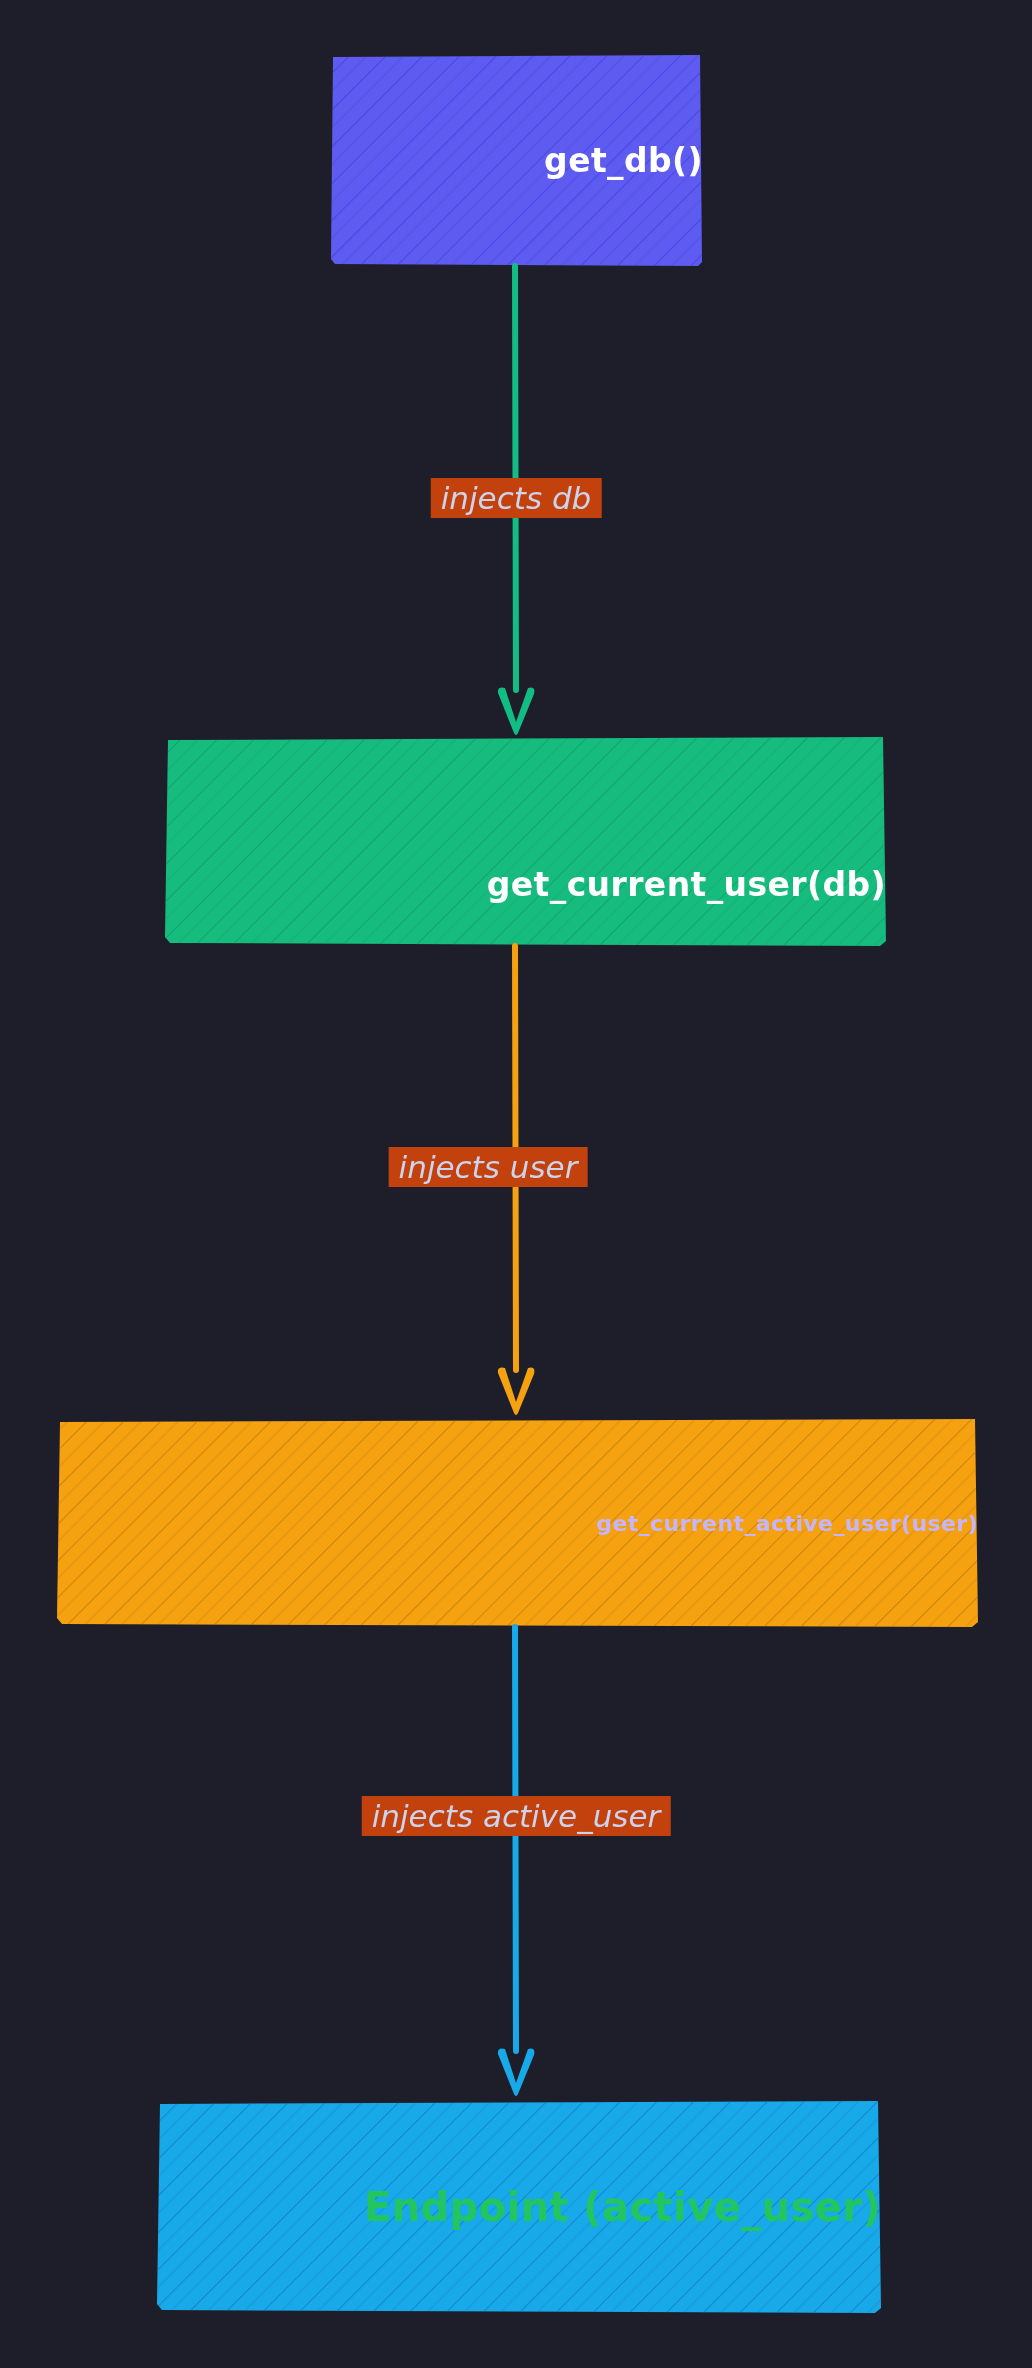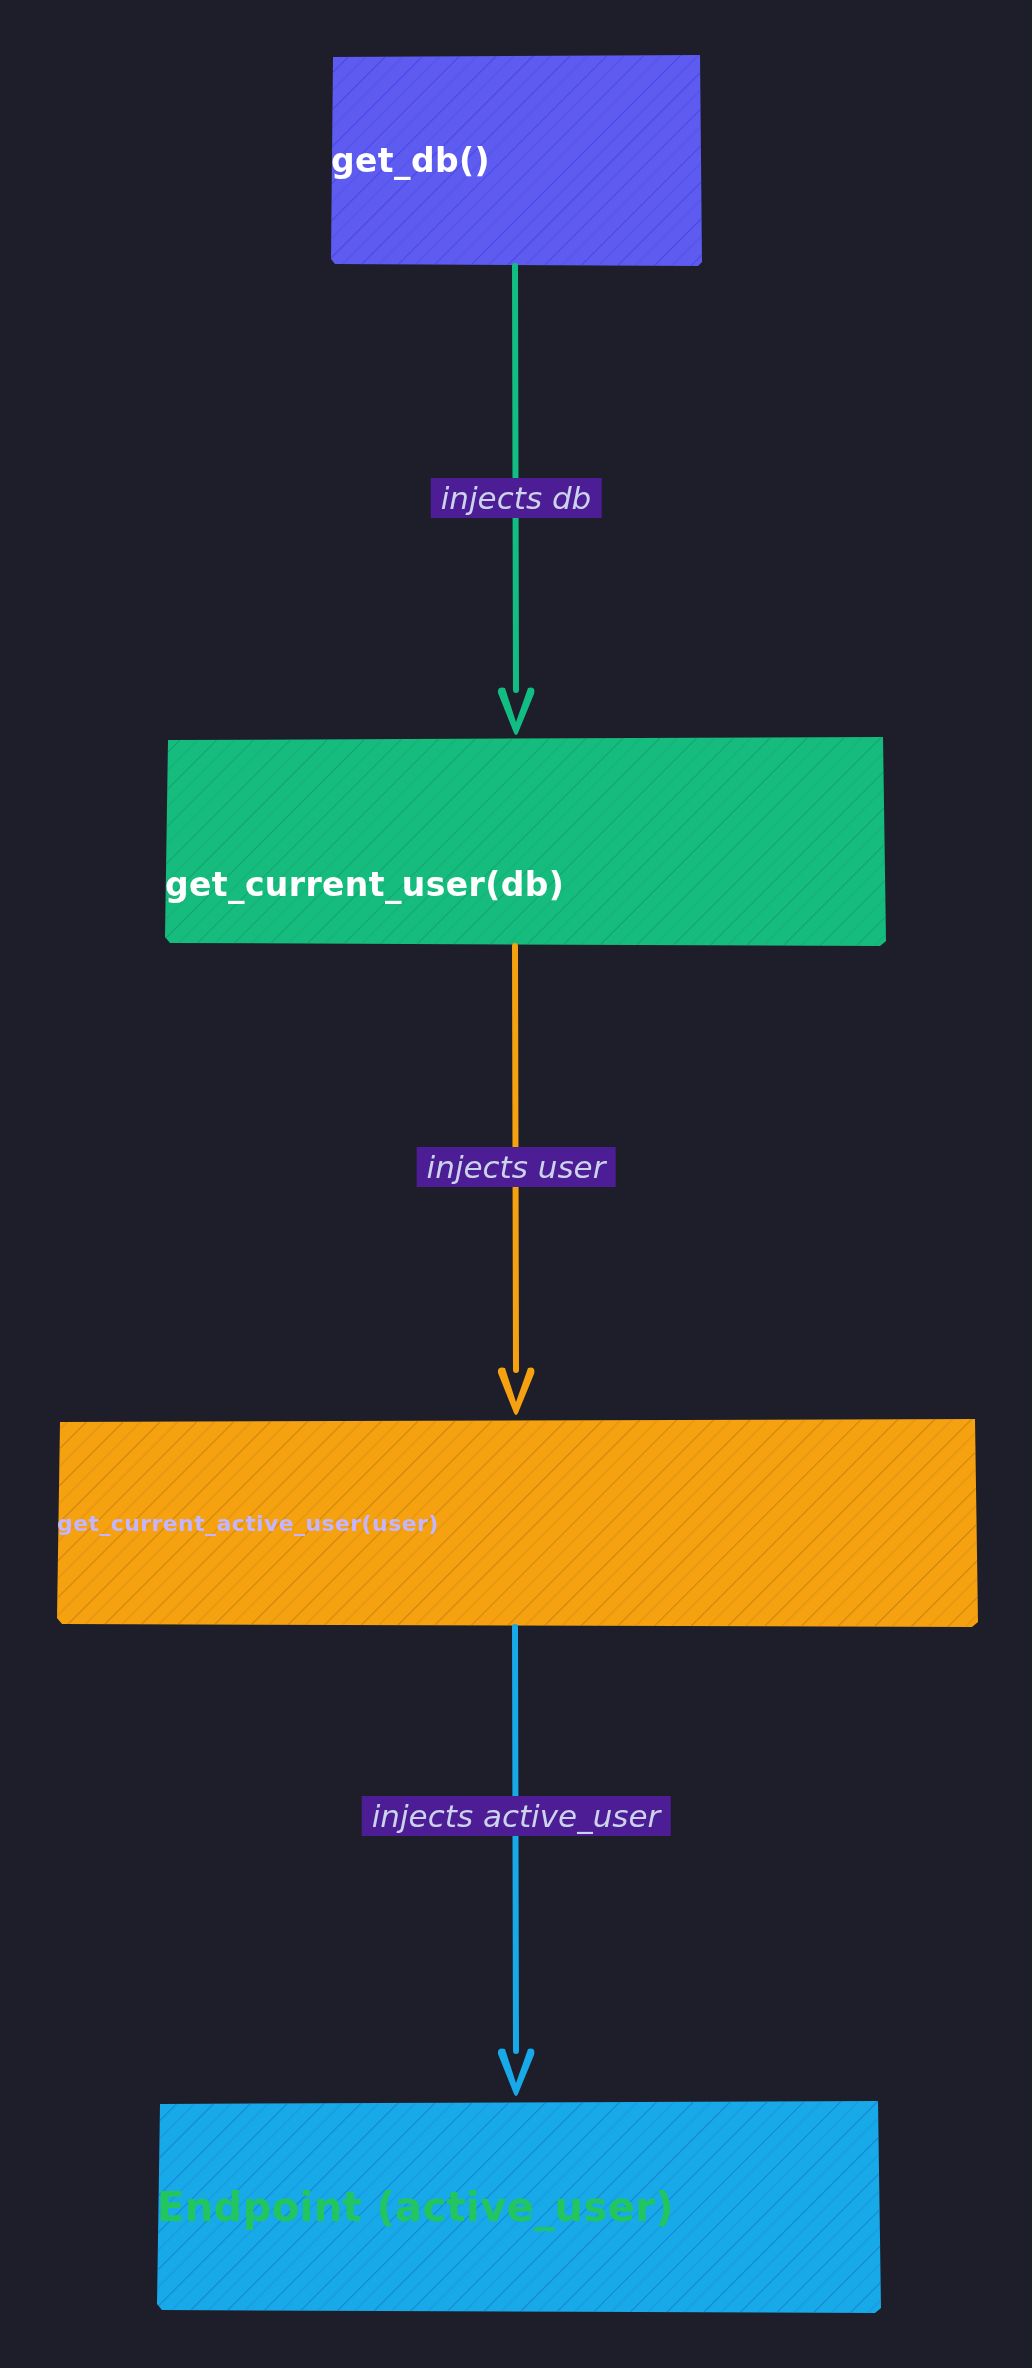--- a/index.html
+++ b/index.html
@@ -21,21 +21,21 @@
     width: 1032px;
     height: 2368px;
   }
 
   
   .node {
     position: absolute;
     box-sizing: border-box;
     display: flex;
     align-items: center;
-    justify-content: flex-start;
+    justify-content: flex-end;
     overflow: hidden;
   }
   .node .node-label {
     position: relative;
     z-index: 2;
     text-align: center;
     white-space: nowrap;
     font-family: "DejaVu Sans", sans-serif;
     font-weight: 700;
     letter-spacing: .4px;
@@ -58,25 +58,25 @@
   .edge-label {
     position: absolute;
     z-index: 5;
     color: #ccd3ec;
     font-size: 31px;
     font-family: "DejaVu Sans", sans-serif;
     font-style: italic;
     white-space: nowrap;
     text-align: center;
     transform: translateX(-50%);
-    background: #4c1d95;
+    background: #c2410c;
     padding: 2px 10px;
   }
   #edge-label-injects-db          { left: 516px; top: 478px; }
-  #edge-label-injects-user        { left: 516px; top: 1147px; }
+  #edge-label-injects-user        { left: 488px; top: 1147px; }
   #edge-label-injects-active-user { left: 516px; top: 1796px; }
 </style>
 </head>
 <body>
 
 <svg id="canvas" viewBox="0 0 1032 2368" xmlns="http://www.w3.org/2000/svg">
   <defs>
 
     <pattern id="hatch-purple" width="26" height="26" patternTransform="rotate(45)" patternUnits="userSpaceOnUse">
       <line x1="0" y1="0" x2="0" y2="26" stroke="#3b33e0" stroke-width="2.2" stroke-opacity="0.55"></line>

